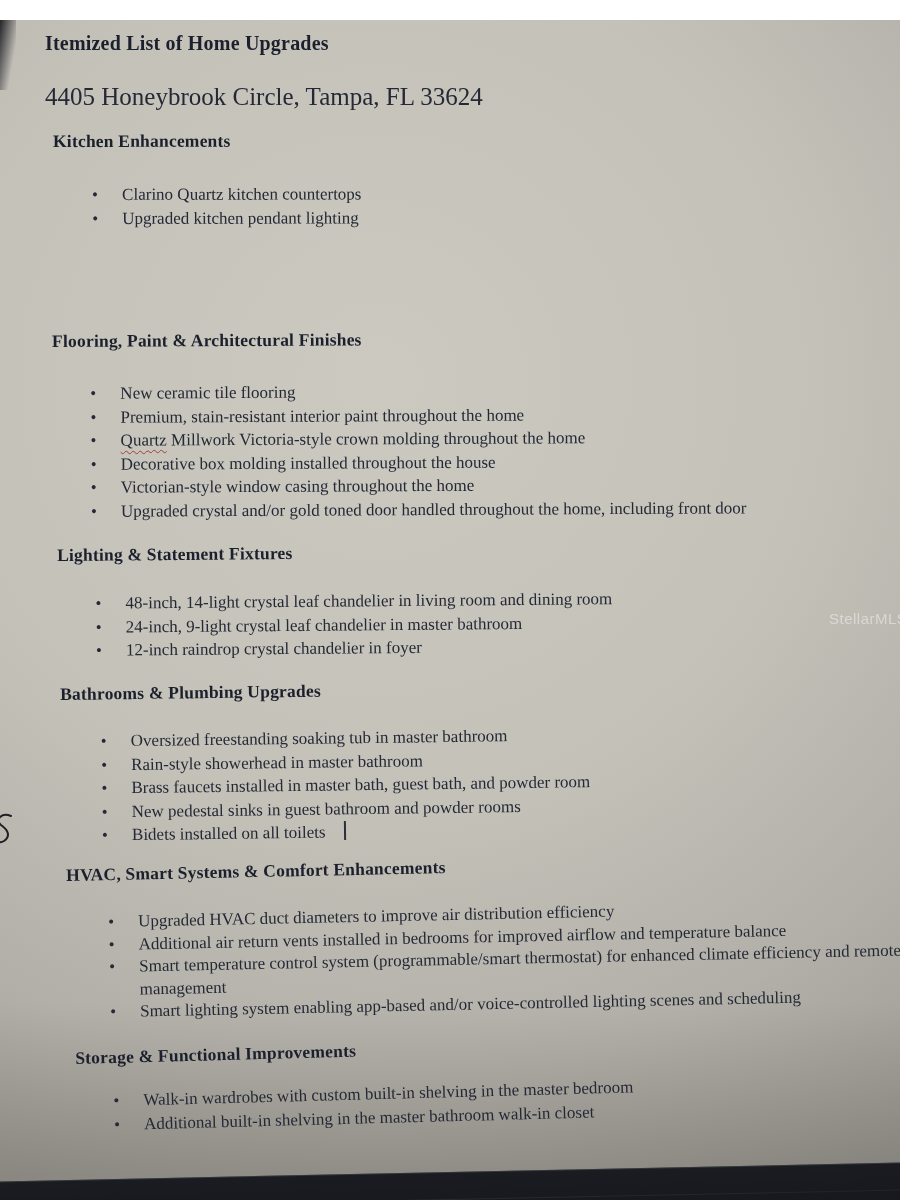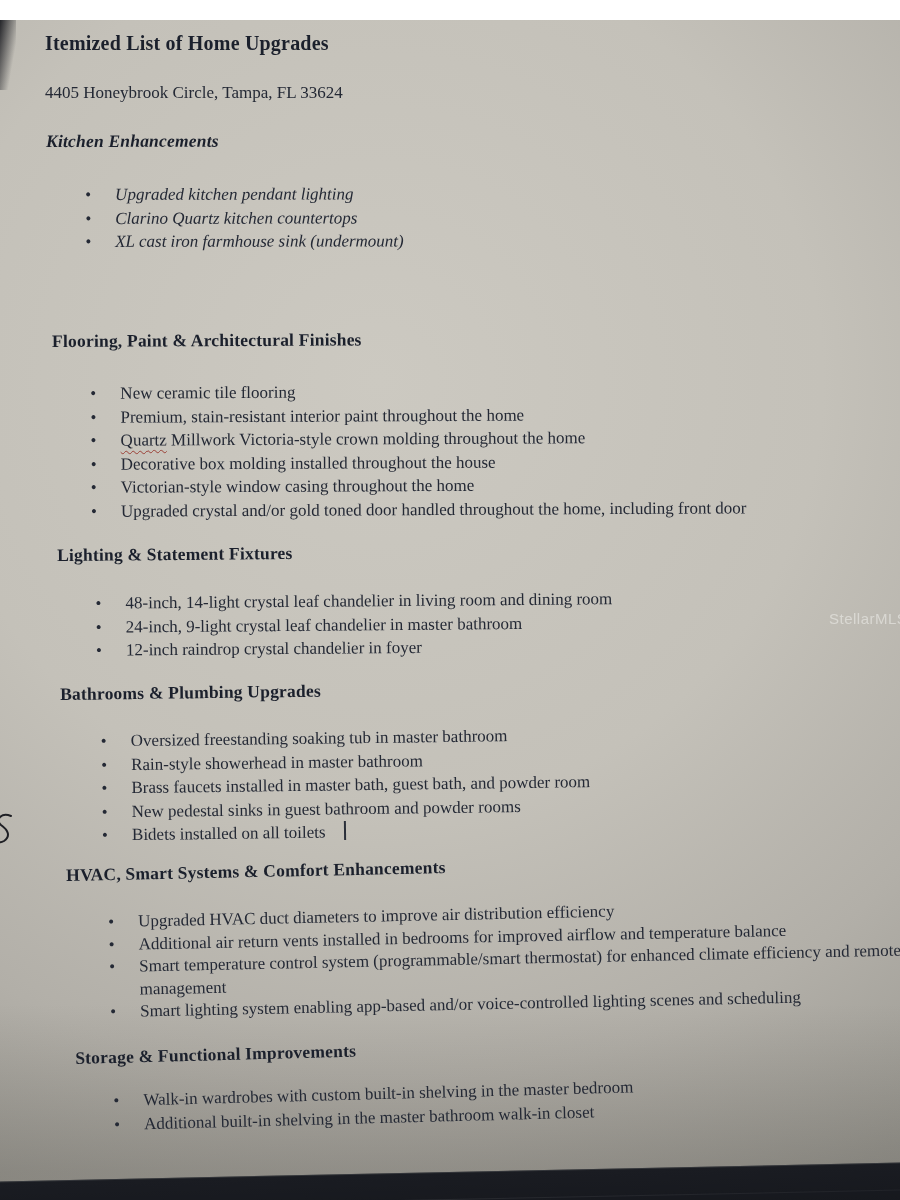--- a/index.html
+++ b/index.html
@@ -17,21 +17,21 @@
   .corner-shadow{
     position:absolute;left:0;top:0;width:16px;height:70px;
     background:linear-gradient(100deg, rgba(28,29,34,.95) 0%, rgba(28,29,34,0) 72%);
   }
   .doc-title{
     position:absolute;top:12px;left:45px;
     font-size:20px;font-weight:bold;color:#1b202c;letter-spacing:.2px;
   }
   .doc-address{
     position:absolute;top:63px;left:45px;
-    font-size:17px;color:#242935;
+    font-size:25px;color:#242935;
   }
   .doc-section{position:absolute;transform-origin:left top;}
   .doc-section h2{
     margin:0;font-size:17.5px;font-weight:bold;color:#1b202c;letter-spacing:.2px;
   }
   .doc-section ul{
     list-style:none;margin:0;padding:0;
     font-size:17px;line-height:23.5px;
   }
   .doc-section li{position:relative;}
@@ -79,26 +79,25 @@
 </head>
 <body>
 
 <div class="photo">
 
   <div class="corner-shadow"></div>
 
   <div class="doc-title">Itemized List of Home Upgrades</div>
   <div class="doc-address">4405 Honeybrook Circle, Tampa, FL 33624</div>
 
-  <div class="doc-section" style="top:111px;left:46px;transform:rotate(-0.1deg);font-style:italic;">
+  <div class="doc-section" style="top:111px;left:53px;transform:rotate(-0.1deg);">
     <h2>Kitchen Enhancements</h2>
     <ul style="margin-top:31px;padding-left:69px;width:740px;">
+        <li>Clarino Quartz kitchen countertops</li>
         <li>Upgraded kitchen pendant lighting</li>
-        <li>Clarino Quartz kitchen countertops</li>
-        <li>XL cast iron farmhouse sink (undermount)</li>
       </ul>
   </div>
 
   <div class="doc-section" style="top:311px;left:52px;transform:rotate(-0.3deg);">
     <h2>Flooring, Paint &amp; Architectural Finishes</h2>
     <ul style="margin-top:30px;padding-left:68px;width:745px;">
         <li>New ceramic tile flooring</li>
         <li>Premium, stain-resistant interior paint throughout the home</li>
         <li><span class="misspelled">Quartz</span> Millwork Victoria-style crown molding throughout the home</li>
         <li>Decorative box molding installed throughout the house</li>

